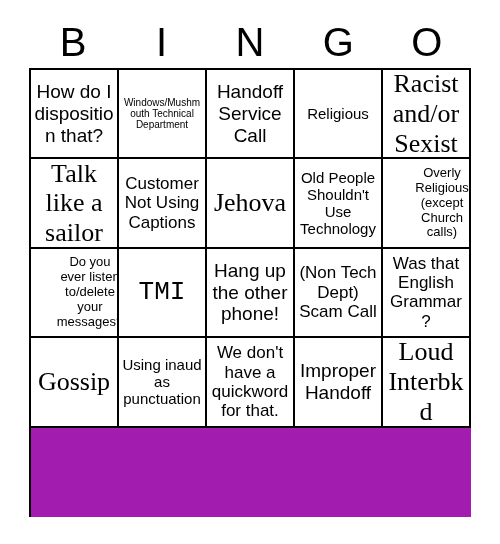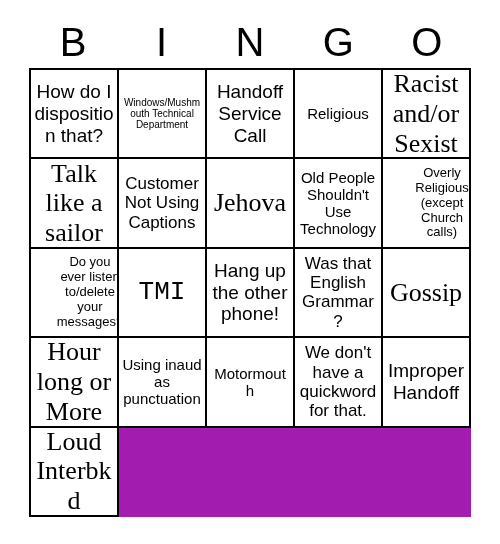--- a/index.html
+++ b/index.html
@@ -137,33 +137,30 @@
       <div class="cell fs-xs">
         <span class="cell-text">Do you ever listen to/delete your messages?</span>
       </div>
       <div class="cell fs-xxl">
         <span class="cell-text">TMI</span>
       </div>
       <div class="cell fs-l">
         <span class="cell-text">Hang up the other phone!</span>
       </div>
       <div class="cell fs-m">
+        <span class="cell-text">(Non Tech Dept) Scam Call</span>
+      </div>
+      <div class="cell fs-m">
         <span class="cell-text">Was that English Grammar?</span>
       </div>
       <div class="cell fs-xl">
         <span class="cell-text">Gossip</span>
       </div>
-      <div class="cell fs-xl">
-        <span class="cell-text">Hour long or More</span>
-      </div>
       <div class="cell fs-s">
         <span class="cell-text">Using inaud as punctuation</span>
-      </div>
-      <div class="cell fs-s">
-        <span class="cell-text">Motormouth</span>
       </div>
       <div class="cell fs-m">
         <span class="cell-text">We don't have a quickword for that.</span>
       </div>
       <div class="cell fs-l">
         <span class="cell-text">Improper Handoff</span>
       </div>
       <div class="cell fs-xl">
         <span class="cell-text">Loud Interbkd</span>
       </div>

